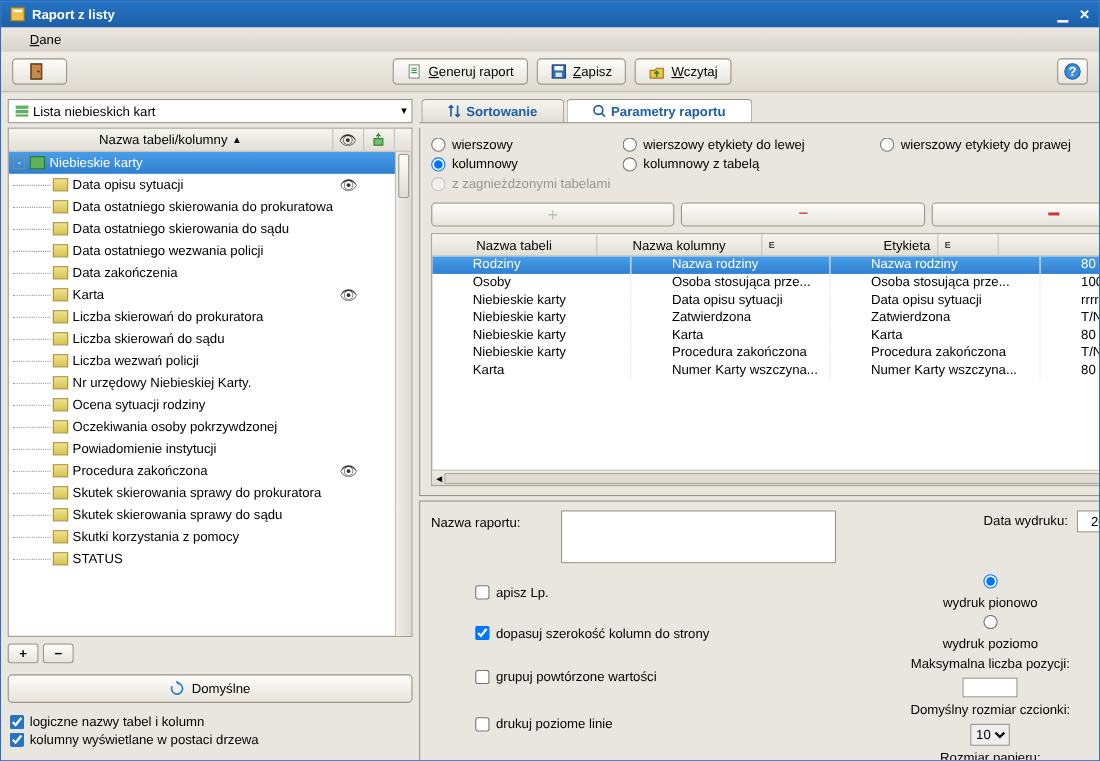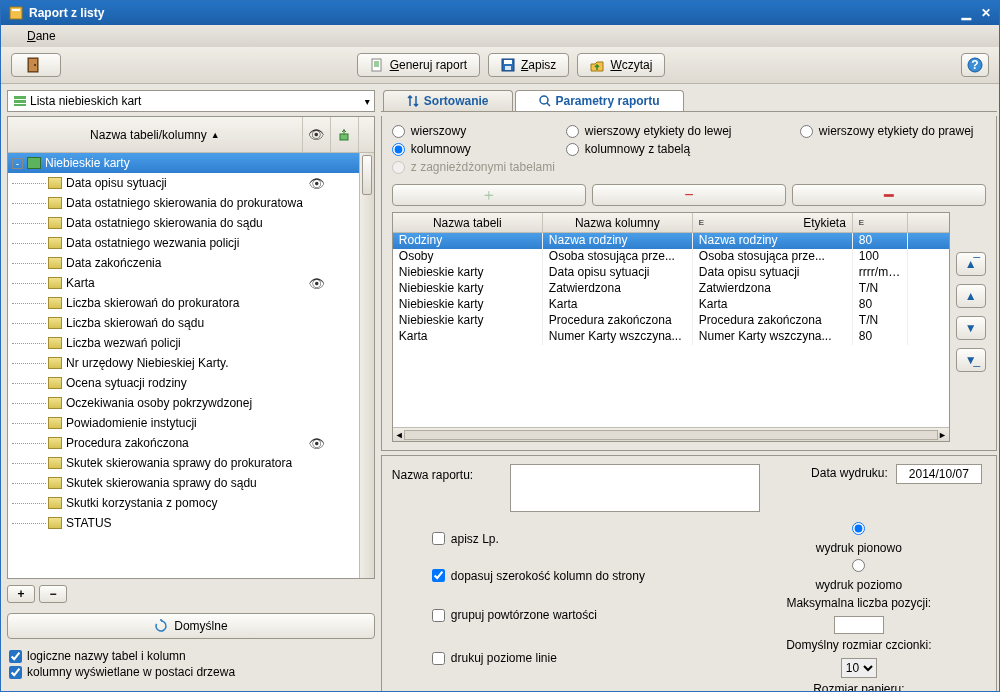--- a/index.html
+++ b/index.html
@@ -17,21 +17,21 @@
 .btn.icon-only { width: 50px; justify-content: center; }
 .btn .u { text-decoration: underline; }
 .spacer { flex: 1; }
 .help-btn { width: 28px; height: 24px; display:flex; align-items:center; justify-content:center; background: linear-gradient(#fdfdfb,#e7e4dc); border:1px solid #9a968c; border-radius:4px; cursor:pointer; }
 .body { flex: 1; display: flex; padding: 6px; gap: 6px; background: #e9e6df; overflow:hidden;}
 .left { width: 395px; display: flex; flex-direction: column; gap: 4px; }
 .right { flex: 1; display: flex; flex-direction: column; gap: 4px; }
 .combo { background: #fff; border: 1px solid #9a968c; height: 22px; display: flex; align-items: center; padding: 0 4px 0 6px; justify-content: space-between; cursor:pointer;}
 .combo .arrow { font-size: 10px; }
 .tree-panel { flex: 1; background: #fff; border: 1px solid #9a968c; display: flex; flex-direction: column; overflow: hidden; }
-.tree-header { background: linear-gradient(#f6f4ef,#e3dfd7); border-bottom: 1px solid #c0bcb2; height: 36px; display: flex; align-items: center; }
+.tree-header { background: linear-gradient(#f6f4ef,#e3dfd7); border-bottom: 1px solid #c0bcb2; height: 21px; display: flex; align-items: center; }
 .tree-header .hcell { border-right: 1px solid #c7c3b9; height: 100%; display:flex; align-items:center; justify-content:center; padding:0 4px; }
 .tree-header .hcell.main { flex:1; justify-content:center; }
 .tree-header .arrow-sort { font-size:9px; margin-left:4px;}
 .tree-body { flex:1; overflow-y:auto; position:relative; }
 .tree-row { display:flex; align-items:center; height:20px; }
 .tree-row .cell-main { flex:1; display:flex; align-items:center; padding-left:4px; white-space:nowrap; overflow:hidden; }
 .tree-row .cell-icon { width:28px; text-align:center; }
 .tree-row.selected { background: linear-gradient(#4a9ee8,#2f7fd0); color:#fff; }
 .tree-row .dotted { display:inline-block; width: 34px; height: 1px; border-bottom:1px dotted #999; margin-right:2px; }
 .tree-row .node-icon { display:inline-block; width:14px; height:12px; margin-right:4px; background: linear-gradient(#f0e28e,#d8c354); border:1px solid #a38d2e; }
@@ -56,21 +56,21 @@
 .action-row .abtn { flex:1; height:22px; background:linear-gradient(#fdfdfb,#e7e4dc); border:1px solid #9a968c; border-radius:4px; display:flex; align-items:center; justify-content:center; font-size:16px; cursor:pointer;}
 .abtn.plus { color:#7aa87a;}
 .abtn.minus { color:#c33;}
 .param-table-wrap { display:flex; gap:6px; }
 .param-table { flex:1; background:#fff; border:1px solid #9a968c; height:230px; display:flex; flex-direction:column;}
 .param-table .phead { display:flex; background:linear-gradient(#f6f4ef,#e3dfd7); border-bottom:1px solid #c0bcb2; height:20px;}
 .param-table .phead .ph { border-right:1px solid #c7c3b9; padding:2px 6px; display:flex; align-items:center; justify-content:center;}
 .param-table .pbody { flex:1; overflow:auto;}
 .param-table .prow { display:flex; height:16px; }
 .param-table .prow.sel { background:linear-gradient(#4a9ee8,#2f7fd0); color:#fff;}
-.param-table .prow .pc { border-right:1px solid #eee; padding:0 6px; white-space:nowrap; overflow:hidden; text-overflow:ellipsis;}
+.param-table .prow .pc { border-right:1px solid #eee; padding:0 6px; white-space:nowrap; overflow:hidden; text-overflow:ellipsis;margin-left:31px;}
 .param-table .scroll { height:14px; background:linear-gradient(#f0ede6,#dedad2); border-top:1px solid #c0bcb2; display:flex; align-items:center; padding:0 2px;}
 .param-table .scroll .track{flex:1; height:10px; background:#e0dcd3; border:1px solid #b0aca2;}
 .side-btns { display:flex; flex-direction:column; gap:8px; padding-top:40px;}
 .side-btns .sb { width:30px; height:24px; background:linear-gradient(#fdfdfb,#e7e4dc); border:1px solid #9a968c; border-radius:4px; display:flex; align-items:center; justify-content:center; color:#1d5fa5; font-size:12px; cursor:pointer;}
 .bottom-panel { border:1px solid #9a968c; background:#e9e6df; padding:8px 10px; display:grid; grid-template-columns: 110px 1fr 120px 90px; gap:6px 8px; align-items:start;}
 .bottom-panel textarea { width: 250px; height:48px; resize:none; border:1px solid #9a968c; font-family:inherit;}
 .bottom-panel .date-input { width:86px; height:20px; border:1px solid #9a968c; padding:0 4px; text-align:center; background:#fff;}
 .opts { grid-column: 1 / 5; display:grid; grid-template-columns: 280px 1fr; gap:4px 20px; padding-left:40px; padding-top:4px;}
 .opts label, .opts .row { display:flex; align-items:center; gap:6px;}
 .opts .row.right { justify-content:flex-end;}

